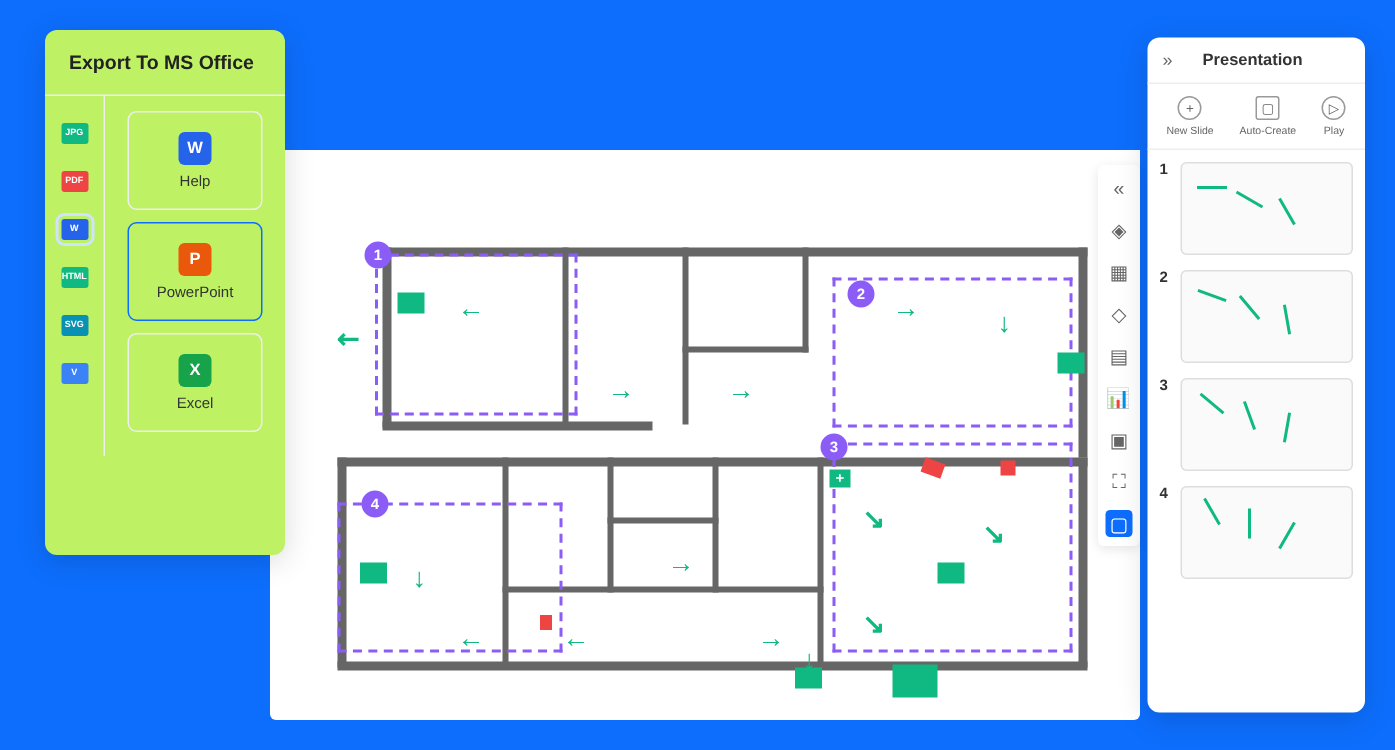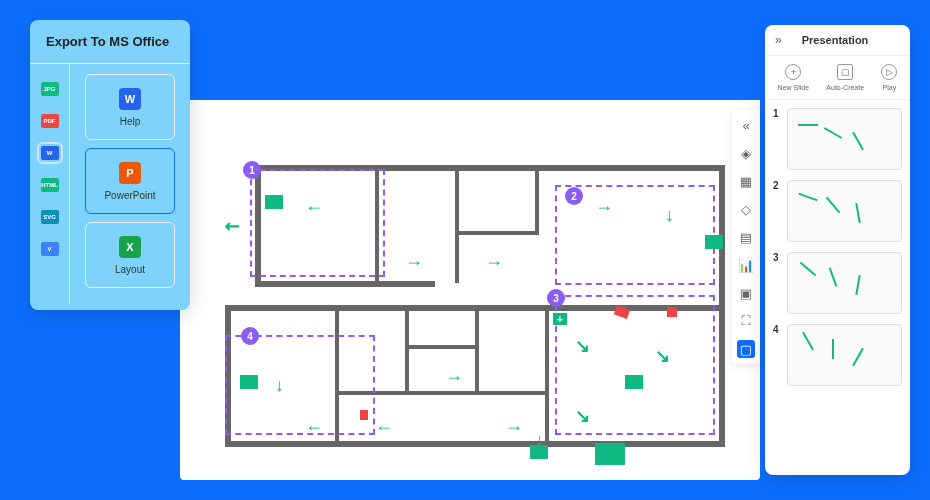--- a/index.html
+++ b/index.html
@@ -10,21 +10,21 @@
 .menu span{cursor:pointer}
 .ticon{width:14px;height:14px;display:flex;align-items:center;justify-content:center;color:#666;cursor:pointer}
 .font-sel{border:1px solid #ddd;padding:2px 6px;font-size:10px;color:#666;border-radius:2px;background:#fff;width:80px}
 .size-sel{border:1px solid #ddd;padding:2px 4px;font-size:10px;width:24px;text-align:center}
 .floorplan{position:absolute;left:195px;top:155px;width:550px;height:300px}
 .wall{position:absolute;background:#666}
 .room-outline{position:absolute;border:2px dashed #8b5cf6}
 .marker{position:absolute;width:18px;height:18px;border-radius:50%;background:#8b5cf6;color:#fff;font-size:10px;font-weight:bold;display:flex;align-items:center;justify-content:center}
 .arrow{position:absolute;color:#10b981;font-size:18px;font-weight:bold}
 .exit-sign{position:absolute;width:18px;height:14px;background:#10b981}
-.export-panel{position:absolute;left:30px;top:20px;width:160px;height:290px;background:#7dd3fc;border-radius:8px;box-shadow:0 4px 20px rgba(0,0,0,0.15)}
+.export-panel{position:absolute;left:30px;top:20px;width:160px;height:350px;background:#bef264;border-radius:8px;box-shadow:0 4px 20px rgba(0,0,0,0.15)}
 .export-title{padding:14px 16px;font-size:13px;font-weight:bold;color:#222;border-bottom:1px solid #eee}
 .export-body{display:flex;height:240px}
 .export-icons{width:40px;border-right:1px solid #eee;display:flex;flex-direction:column;align-items:center;gap:18px;padding-top:18px}
 .fmt-icon{width:18px;height:14px;border-radius:2px;font-size:6px;color:#fff;display:flex;align-items:center;justify-content:center;font-weight:bold;cursor:pointer}
 .fmt-icon.sel{outline:2px solid #cfe2ff;outline-offset:2px;border-radius:2px}
 .export-cards{flex:1;display:flex;flex-direction:column;gap:8px;padding:10px;align-items:center}
 .app-card{width:90px;height:66px;border:1px solid #eee;border-radius:6px;display:flex;flex-direction:column;align-items:center;justify-content:center;gap:6px;font-size:10px;color:#333;cursor:pointer}
 .app-card.sel{border-color:#0d6efd}
 .app-icon{width:22px;height:22px;border-radius:4px;display:flex;align-items:center;justify-content:center;color:#fff;font-size:11px;font-weight:bold}
 .side-tools{position:absolute;right:170px;top:110px;width:28px;background:#fff;border-radius:4px;display:flex;flex-direction:column;align-items:center;padding:6px 0;gap:10px;box-shadow:0 2px 8px rgba(0,0,0,0.1)}
@@ -159,21 +159,21 @@
         <div class="app-card">
           <div class="app-icon" style="background: rgb(37, 99, 235);">W</div>
           <div>Help</div>
         </div>
         <div class="app-card sel">
           <div class="app-icon" style="background: rgb(234, 88, 12);">P</div>
           <div>PowerPoint</div>
         </div>
         <div class="app-card">
           <div class="app-icon" style="background: rgb(22, 163, 74);">X</div>
-          <div>Layout</div>
+          <div>Excel</div>
         </div>
       </div>
   </div>
 </div>
 
 <div class="side-tools">
   <div class="st">«</div>
   <div class="st">◈</div>
   <div class="st">▦</div>
   <div class="st">◇</div>

